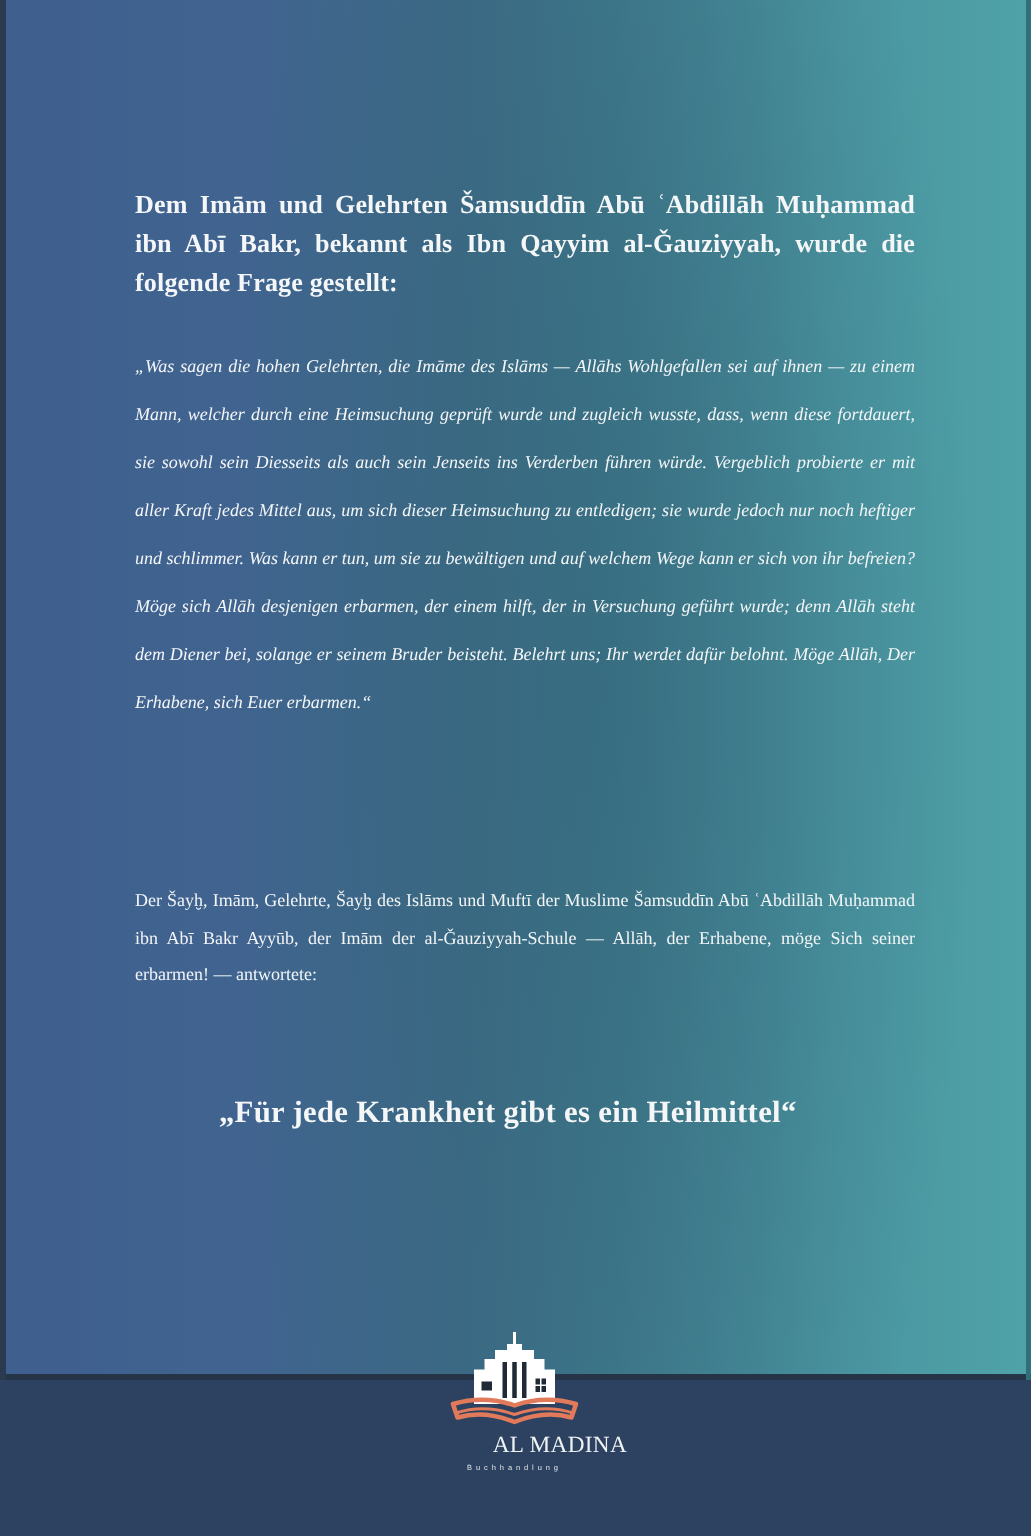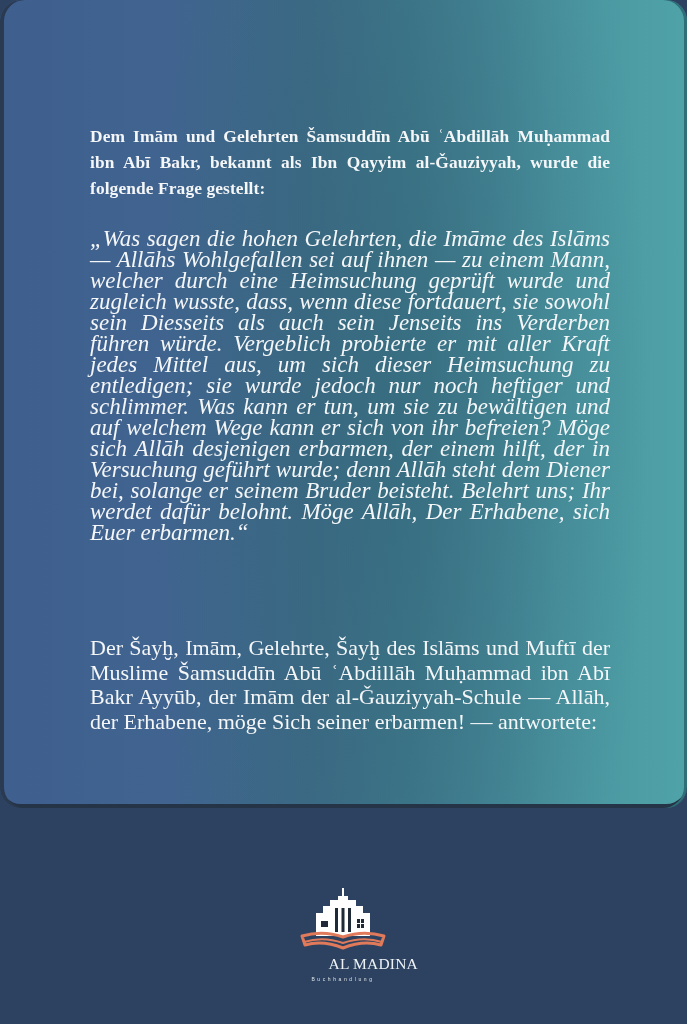--- a/index.html
+++ b/index.html
@@ -2,52 +2,51 @@
 <html><head>
 <meta charset="utf-8">
 <style>
   html, body { margin: 0; padding: 0; }
   body {
     width: 687px; height: 1024px; overflow: hidden;
     background: #2d4260;
   }
   .cover {
     position: relative;
-    width: 687px; height: 808px;
+    width: 687px; height: 920px;
     background:
       radial-gradient(ellipse 360px 1100px at 58% 50%, rgba(50,100,120,0.55), rgba(50,100,120,0) 70%),
       linear-gradient(90deg, #3f5f8f 0%, #40648f 25%, #3d6a86 45%, #3f7a8c 60%, #4a95a0 82%, #4fa3a8 100%);
     box-shadow: inset 4px 0 0 #2a3a50, inset -3px 0 0 #2f6f78, inset 0 -4px 0 #253447;
     font-family: "Liberation Serif", "DejaVu Serif", serif;
     color: #f4f6f8;
-    border-radius: 21px;
   }
   .text-block {
     position: absolute;
     left: 90px;
     width: 520px;
   }
   .intro {
     top: 123px;
     font-weight: bold;
     font-size: 17.4px;
     line-height: 26px;
     text-align: justify;
     letter-spacing: 0.1px;
   }
   .question {
     top: 228px;
     font-style: italic;
-    font-size: 23px;
-    line-height: 21px;
+    font-size: 12px;
+    line-height: 32px;
     text-align: justify;
   }
   .answer-intro {
-    top: 636px;
-    font-size: 22px;
+    top: 588px;
+    font-size: 12px;
     line-height: 24.5px;
     text-align: justify;
   }
   .title-quote {
     position: absolute;
     top: 731px;
     left: 0; width: 687px;
     text-align: center;
     font-weight: bold;
     font-size: 20.5px;
@@ -83,20 +82,23 @@
 <body>
 
 <div class="cover">
 
   <p class="text-block intro" style="margin:0">Dem Imām und Gelehrten Šamsuddīn Abū ʿAbdillāh Muḥammad ibn Abī Bakr, bekannt als Ibn Qayyim al-Ǧauziyyah, wurde die folgende Frage gestellt:</p>
 
   <p class="text-block question" style="margin:0">„Was sagen die hohen Gelehrten, die Imāme des Islāms — Allāhs Wohlgefallen sei auf ihnen — zu einem Mann, welcher durch eine Heimsuchung geprüft wurde und zugleich wusste, dass, wenn diese fortdauert, sie sowohl sein Diesseits als auch sein Jenseits ins Verderben führen würde. Vergeblich probierte er mit aller Kraft jedes Mittel aus, um sich dieser Heimsuchung zu entledigen; sie wurde jedoch nur noch heftiger und schlimmer. Was kann er tun, um sie zu bewältigen und auf welchem Wege kann er sich von ihr befreien? Möge sich Allāh desjenigen erbarmen, der einem hilft, der in Versuchung geführt wurde; denn Allāh steht dem Diener bei, solange er seinem Bruder beisteht. Belehrt uns; Ihr werdet dafür belohnt. Möge Allāh, Der Erhabene, sich Euer erbarmen.“</p>
 
   <p class="text-block answer-intro" style="margin:0">Der Šayḫ, Imām, Gelehrte, Šayḫ des Islāms und Muftī der Muslime Šamsuddīn Abū ʿAbdillāh Muḥammad ibn Abī Bakr Ayyūb, der Imām der al-Ǧauziyyah-Schule — Allāh, der Erhabene, möge Sich seiner erbarmen! — antwortete:</p>
 
+  <div class="title-quote">
+    <span>„Für jede Krankheit gibt es ein Heilmittel“</span>
+  </div>
 
   <div class="logo">
     <svg width="150" height="70" viewBox="0 0 150 70">
 
       <rect x="74" y="0" width="2" height="8" fill="#ffffff"></rect>
 
       <path d="M48 40 L48 25 L55 25 L55 18 L62 18 L62 12 L70 12 L70 8 L80 8 L80 12 L88 12 L88 18 L95 18 L95 25 L102 25 L102 48 L48 48 Z" fill="#ffffff"></path>
 
       <rect x="67" y="20" width="3" height="24" fill="#1f2a36"></rect>
       <rect x="73.5" y="20" width="3" height="24" fill="#1f2a36"></rect>

